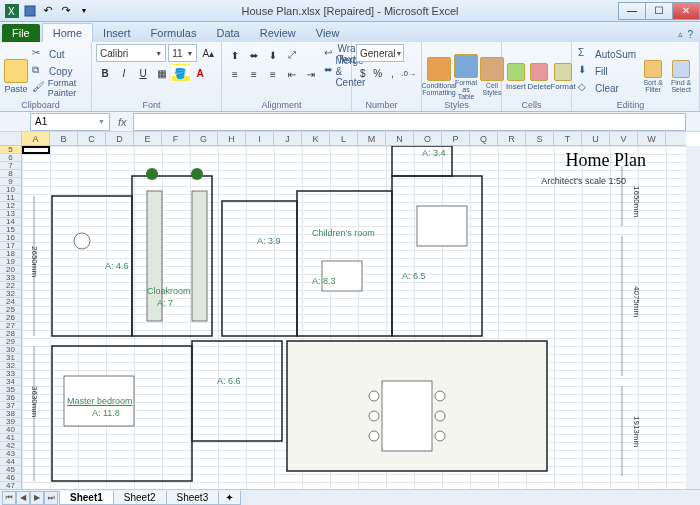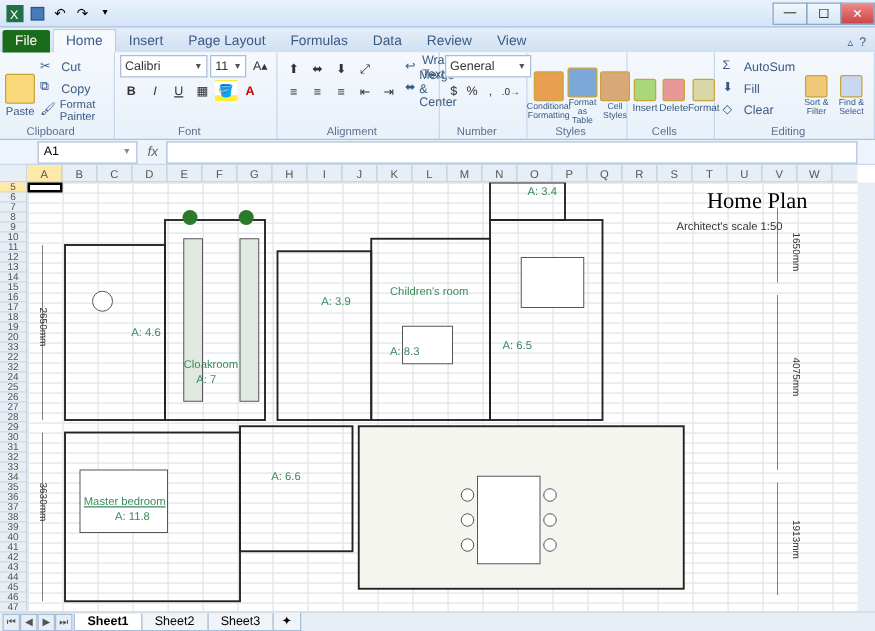--- a/index.html
+++ b/index.html
@@ -86,32 +86,32 @@
       </div>
     <div class="qat-icon">
         <svg width="14" height="14">
           <rect x="2" y="2" width="10" height="10" fill="#4a7ab8" stroke="#2a5088"></rect>
         </svg>
       </div>
     <div class="qat-icon">↶</div>
     <div class="qat-icon">↷</div>
     <div class="qat-icon" style="font-size:7px">▼</div>
   </div>
+  <div class="title">House Plan.xlsx [Repaired] - Microsoft Excel</div>
   <div class="wincontrols">
     <div>—</div>
     <div>☐</div>
     <div class="close">✕</div>
   </div>
 </div>
 
 <div class="tabbar">
   <div class="tab file">File</div>
   <div class="tab active">Home</div>
   <div class="tab">Insert</div>
-  <div class="tab">Page Layout</div>
   <div class="tab">Formulas</div>
   <div class="tab">Data</div>
   <div class="tab">Review</div>
   <div class="tab">View</div>
   <div style="margin-left:auto;display:flex;gap:2px;padding:2px 4px">
     <div style="font-size:9px;color:#3b5a82">▵</div>
     <div style="font-size:10px;color:#3b5a82;padding:0 3px">?</div>
   </div>
 </div>
 
@@ -200,21 +200,21 @@
             <span class="ico">⬌</span>
             <span>Merge &amp; Center</span>
           </div>
       </div>
     </div>
     <div class="group-label">Alignment</div>
   </div>
 
   <div class="group" style="width:70px">
     <div class="group-body" style="flex-direction:column;gap:2px">
-      <div class="combo" style="width:69px">
+      <div class="combo" style="width:48px">
           <span>General</span>
           <span class="arr">▼</span>
         </div>
       <div class="btnrow">
         <div class="iconbtn">$</div>
         <div class="iconbtn">%</div>
         <div class="iconbtn">,</div>
         <div class="iconbtn" style="font-size:8px">.0→</div>
       </div>
     </div>

